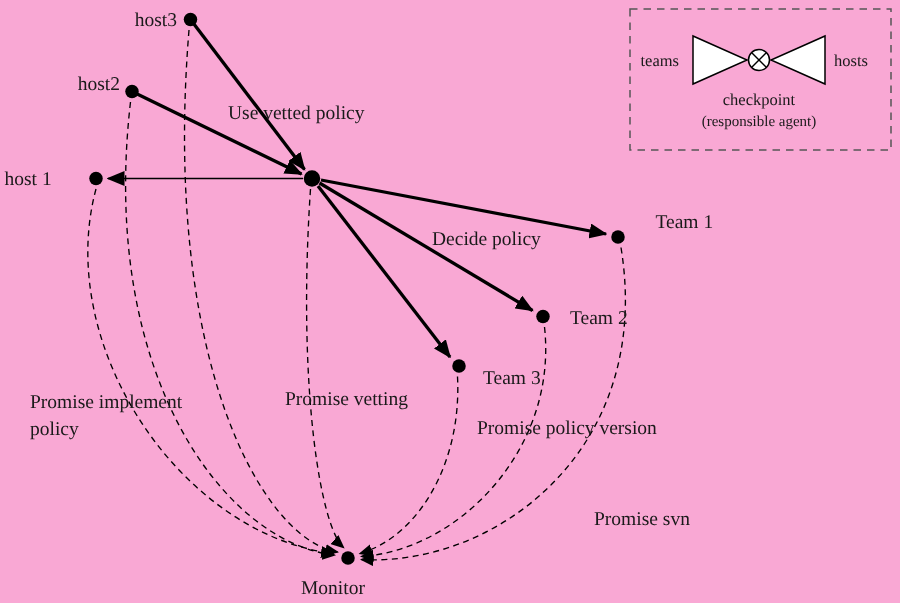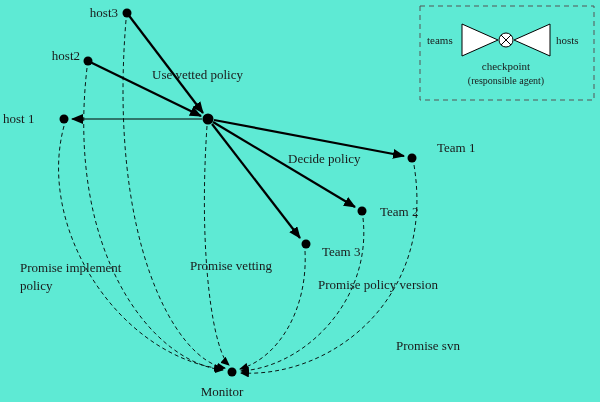--- a/index.html
+++ b/index.html
@@ -1,20 +1,20 @@
 <!DOCTYPE html>
 <html><head>
 <meta charset="utf-8">
 <style>
   html, body { margin: 0; padding: 0; background: #ffffff; }
   #stage {
     position: relative;
     width: 600px;
     height: 402px;
-    background: #5eead4;
+    background: #f9a8d4;
     overflow: hidden;
   }
   #diagram text {
     font-family: "Liberation Serif", "DejaVu Serif", serif;
     font-size: 13px;
     fill: #1a1a1a;
   }
   #diagram text.legend-text { font-size: 11px; }
   #diagram text.legend-sub  { font-size: 10px; }
 </style>

